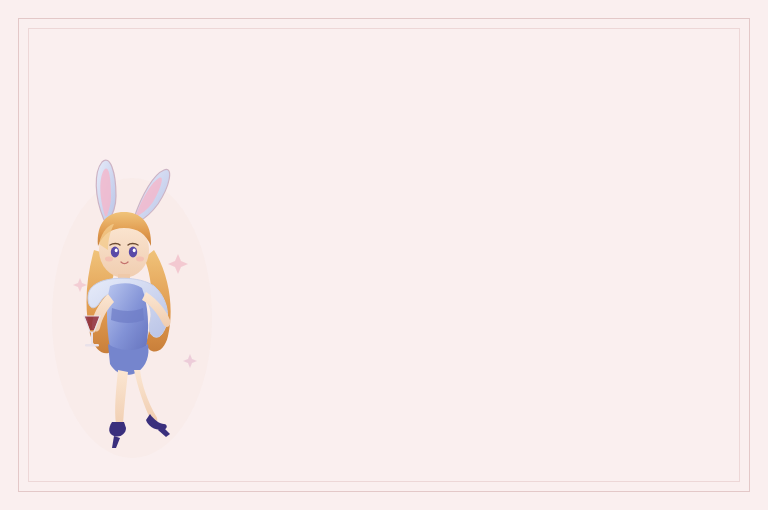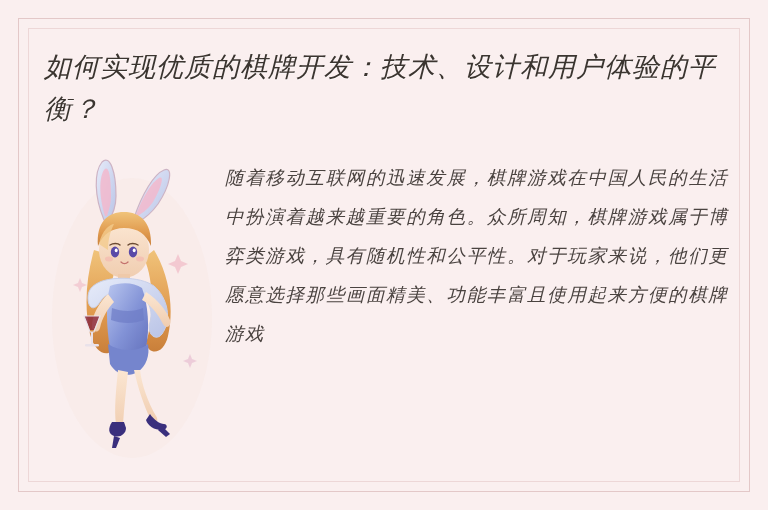--- a/index.html
+++ b/index.html
@@ -93,21 +93,20 @@
 </style>
 </head>
 <body>
 
 <div class="page">
   <div class="outer-frame"></div>
   <div class="inner-frame"></div>
 
   <div class="content">
 
-    <h1 class="title">如何实现优质的棋牌开发：技术、设计和用户体验的平衡？</h1>
 
     <div class="body-area">
 
       <div class="illustration">
         <svg class="ill-svg" width="170" height="300" viewBox="0 0 170 300" xmlns="http://www.w3.org/2000/svg">
           <defs>
             <linearGradient id="hairG" x1="0" y1="0" x2="0" y2="1">
               <stop offset="0%" stop-color="#f0c37a"></stop>
               <stop offset="60%" stop-color="#e09a4e"></stop>
               <stop offset="100%" stop-color="#c97f3a"></stop>
@@ -180,16 +179,15 @@
           <path d="M64 278 L62 290 L66 290 L70 280 Z" fill="#3a2f7d"></path>
           <path d="M100 256 C104 262 110 266 114 266 C118 266 118 272 112 272 C104 272 98 268 96 262 Z" fill="#3a2f7d"></path>
           <path d="M112 268 L120 276 L116 279 L108 272 Z" fill="#3a2f7d"></path>
 
           <path d="M128 96 l3 7 7 3 -7 3 -3 7 -3 -7 -7 -3 7 -3 z" fill="#f1c0cb" opacity="0.8"></path>
           <path d="M30 120 l2 5 5 2 -5 2 -2 5 -2 -5 -5 -2 5 -2 z" fill="#f1c0cb" opacity="0.7"></path>
           <path d="M140 196 l2 5 5 2 -5 2 -2 5 -2 -5 -5 -2 5 -2 z" fill="#e8bfd2" opacity="0.7"></path>
         </svg>
       </div>
 
-      <p class="para">随着移动互联网的迅速发展，棋牌游戏在中国人民的生活中扮演着越来越重要的角色。众所周知，棋牌游戏属于博弈类游戏，具有随机性和公平性。对于玩家来说，他们更愿意选择那些画面精美、功能丰富且使用起来方便的棋牌游戏</p>
     </div>
   </div>
 </div>
 
 </body></html>

